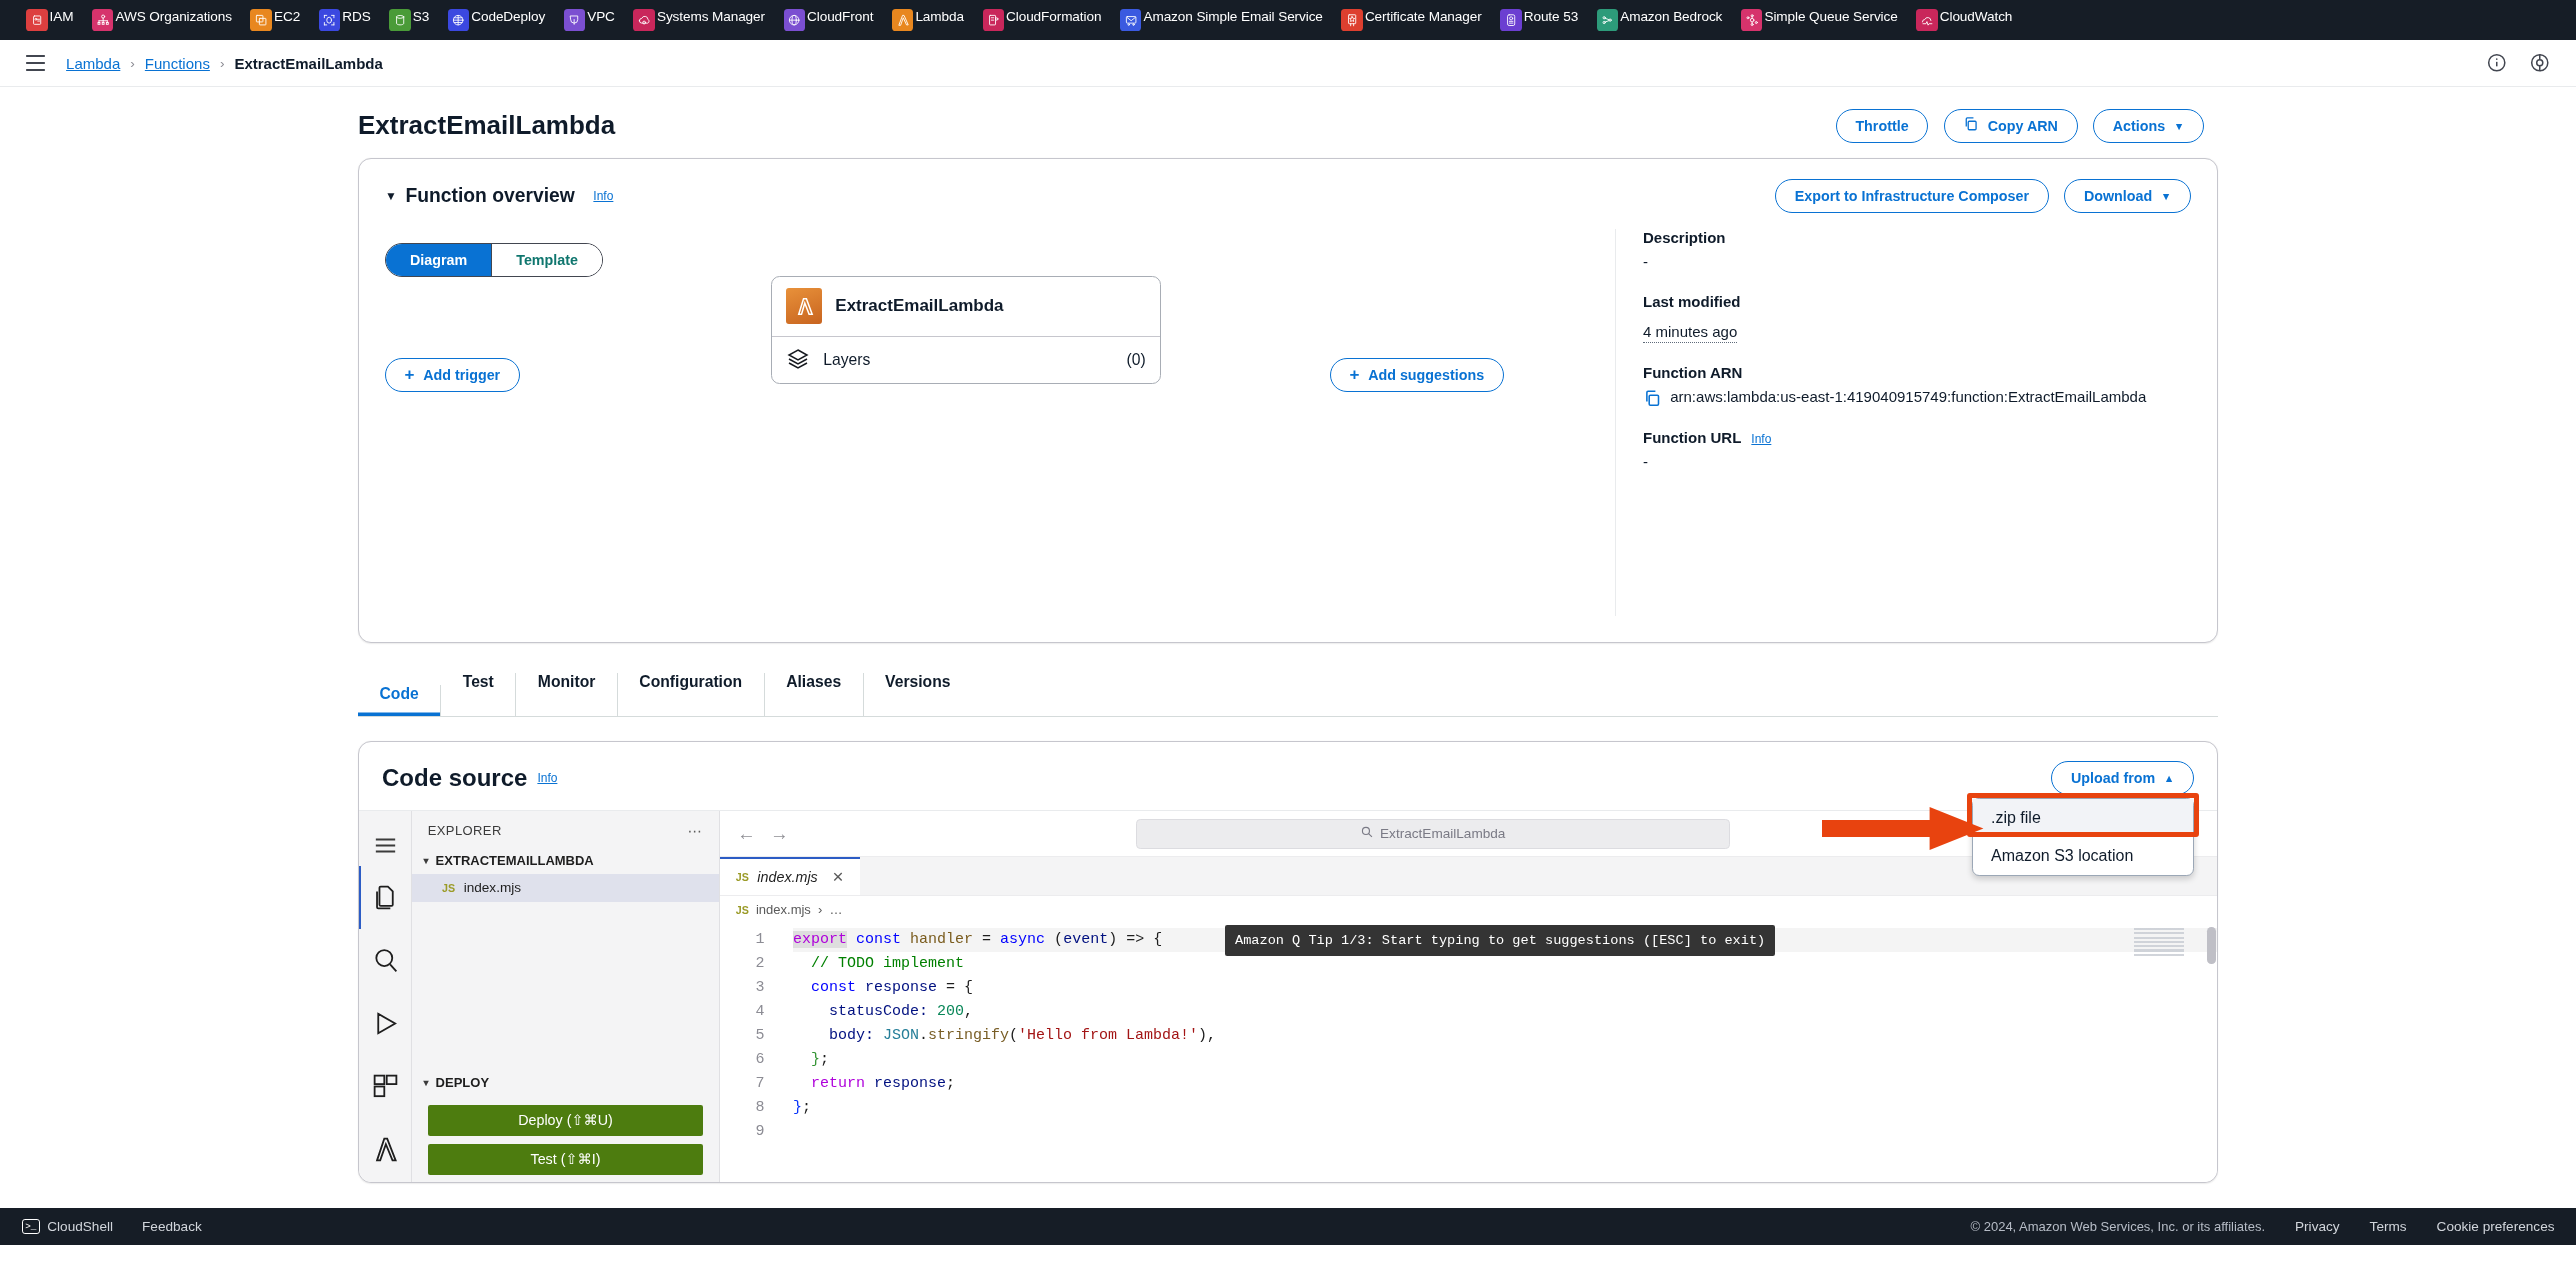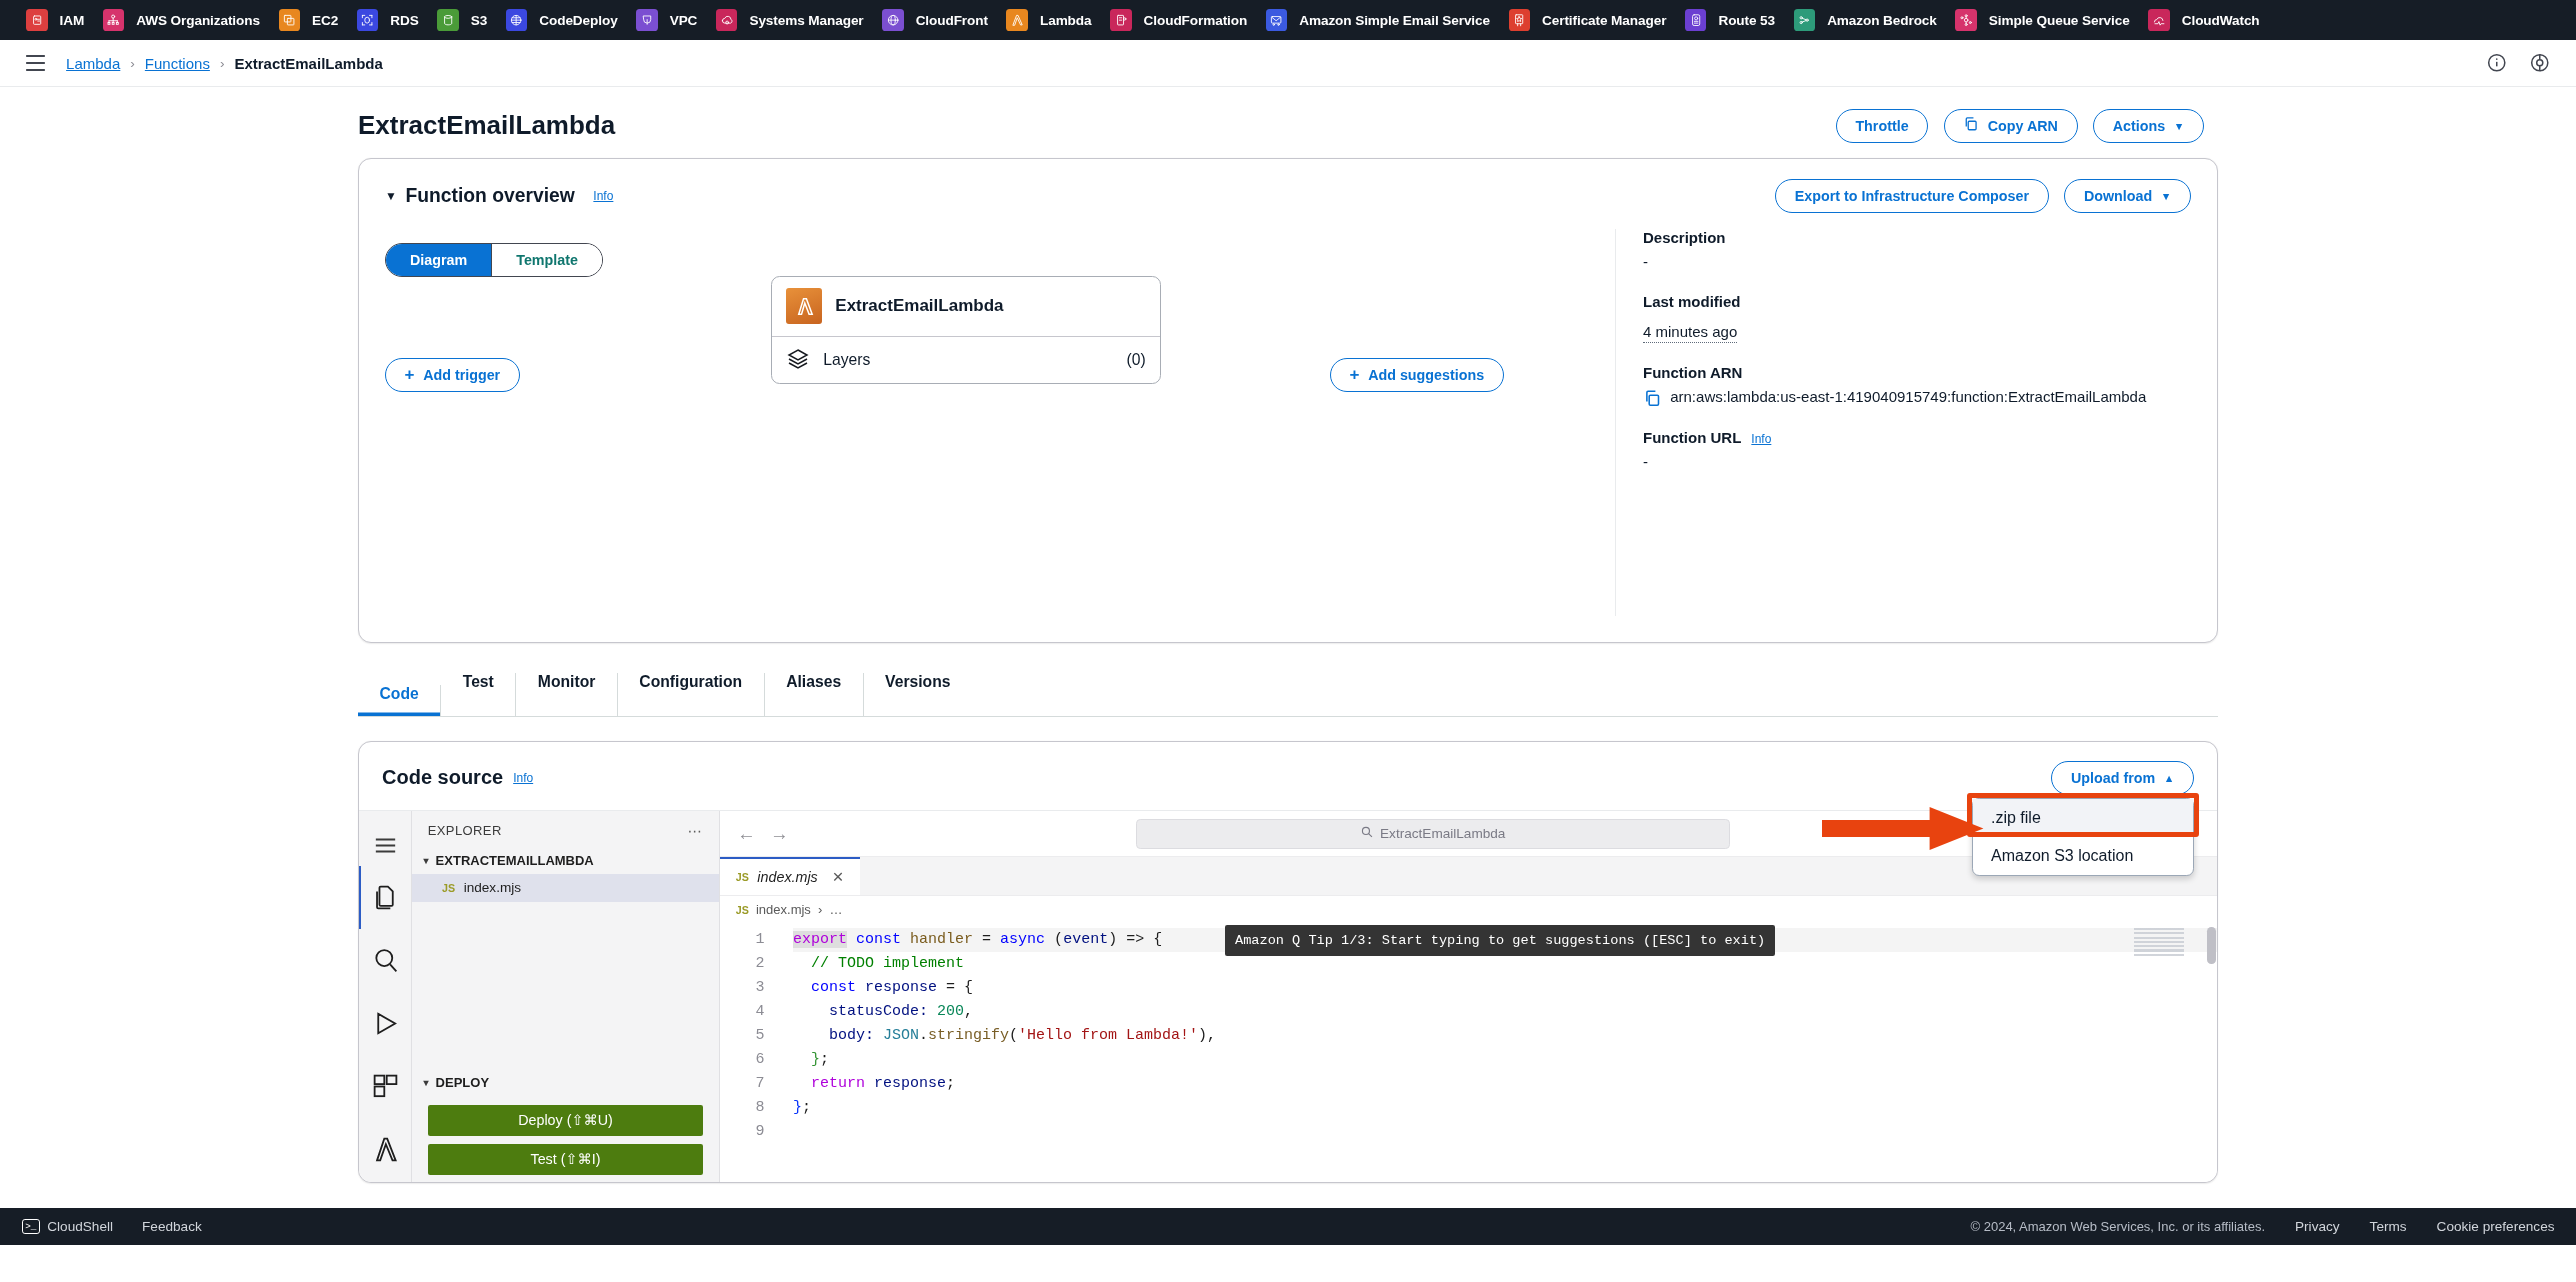--- a/index.html
+++ b/index.html
@@ -14,21 +14,21 @@
   .bookmark-bar {
     height: 40px;
     background: #161d26;
     display: flex;
     align-items: center;
     padding: 0 26px;
     gap: 18.6px;
     white-space: nowrap;
     overflow: hidden;
   }
-  .bm-item { display: flex; align-items: center; gap: 12px; cursor: pointer; font-weight: bold; }
+  .bm-item { display: flex; align-items: flex-start; gap: 2px; cursor: pointer; }
   .bm-icon {
     width: 21.5px; height: 21.5px;
     border-radius: 3.6px;
     display: flex; align-items: center; justify-content: center;
     flex: 0 0 auto;
   }
   .bm-icon svg { width: 14.3px; height: 14.3px; display: block; }
   .bm-label { color: #ffffff; font-size: 13.6px; letter-spacing: -0.1px; }
 
   
@@ -128,21 +128,21 @@
   .tab {
     font-size: 15.7px; padding: 0 21.5px 13px 21.5px; color: #0f1b2a; cursor:pointer;
     border-right: 0.7px solid #d5dbdb; font-weight: bold;
   }
   .tab:last-child { border-right: none; }
   .tab.active { color: #0972d3; box-shadow: inset 0 -3.6px 0 #0972d3; margin-top: 12px; }
 
   
   .codecard { margin: 24px 358px 0 358px; border:0.7px solid #c6c6cd; border-radius:13px; background:#ffffff; box-shadow: 0 0.7px 1.4px rgba(0,0,0,0.08);}
   .cs-head { display:flex; align-items:center; padding: 18.6px 23px 15.7px 23px; position:relative; }
-  .cs-title { font-size: 20px; font-weight:bold; color:#0f1b2a; }
+  .cs-title { font-size: 24px; font-weight:bold; color:#0f1b2a; }
 
   
   .dd-wrap { margin-left:auto; position: relative; }
   .dd-menu {
     position:absolute; right: 0; top: 37px; width: 222px;
     background:#ffffff; border:0.7px solid #9ba7b6; border-radius: 7.2px;
     box-shadow: 0 2.1px 6.4px rgba(0,0,0,0.18); z-index: 40; overflow: visible;
   }
   .dd-item { font-size:16px; color:#0f1b2a; padding: 10px 18px; cursor:pointer; }
   .dd-item.sel { background:#f2f3f7; }

